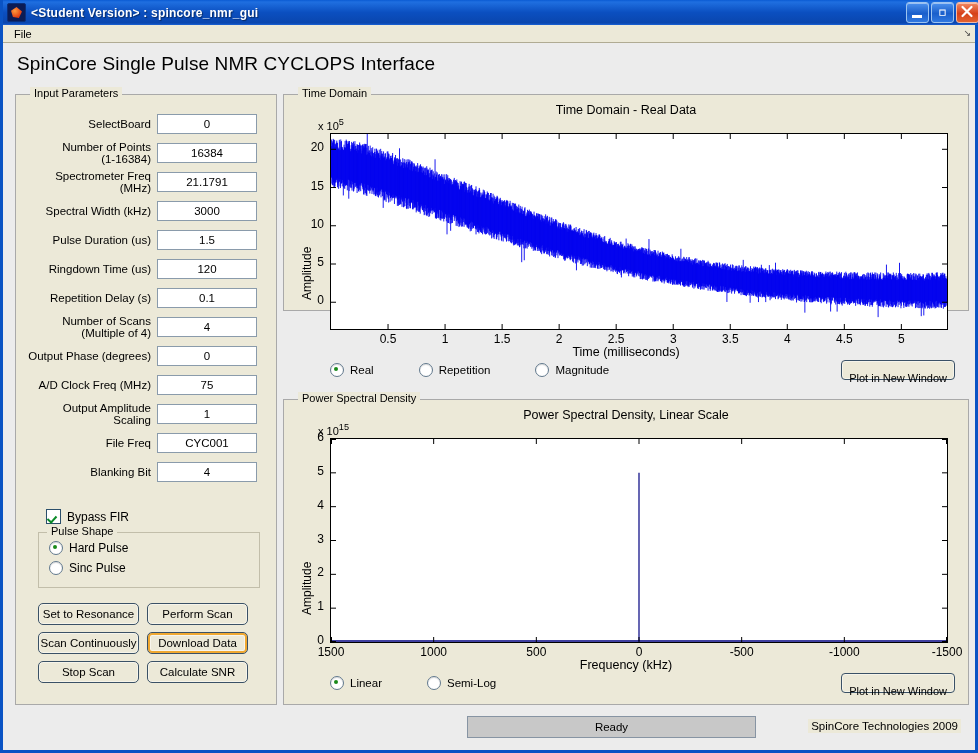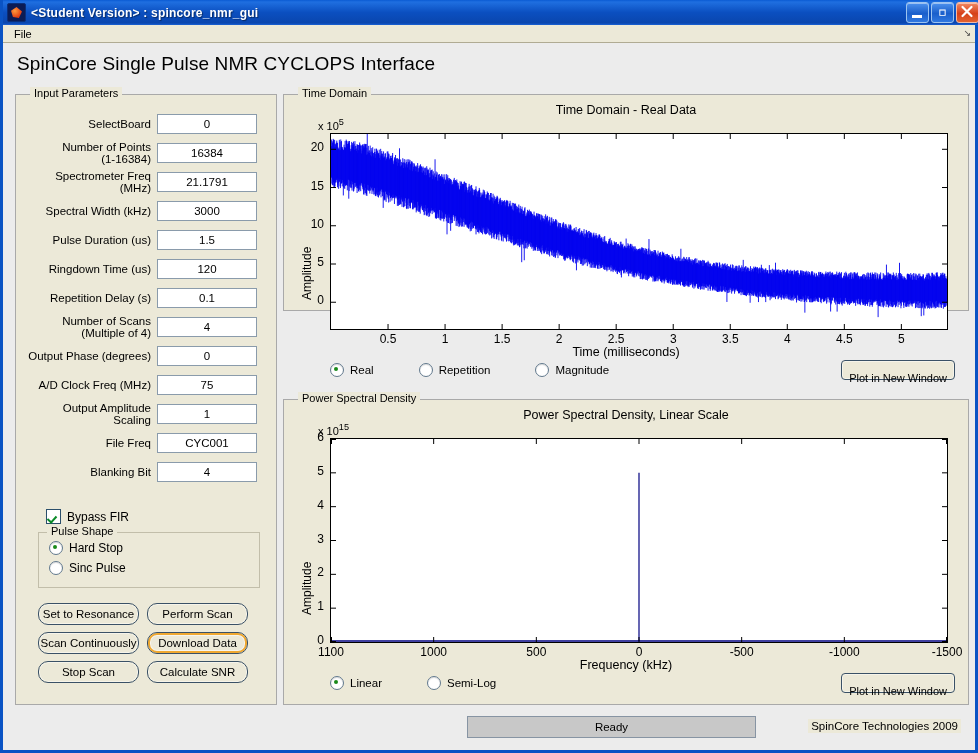--- a/index.html
+++ b/index.html
@@ -71,21 +71,21 @@
   .radio{display:flex;align-items:center;margin:6px 0 0 10px;font-size:12px;}
   .rd{width:12px;height:12px;border-radius:50%;border:1px solid #62798d;background:#fff;
     margin-right:6px;position:relative;flex:0 0 auto;
     box-shadow:inset 0 1px 1px rgba(0,0,0,.15);}
   .rd.on:after{content:"";position:absolute;left:3px;top:3px;width:4px;height:4px;
     border-radius:50%;background:#1a8a1a;}
 
   
   .btnrow{display:flex;gap:8px;margin:7px 0 0 22px;}
   .btn{width:101px;height:22px;background:#ece9d8;border:1px solid #3a5166;
-    border-radius:10px;font-size:11.5px;color:#000;text-align:center;line-height:20px;
+    border-radius:5px;font-size:11.5px;color:#000;text-align:center;line-height:20px;
     box-shadow:inset 0 0 0 1px #f6f4ea;box-sizing:border-box;}
   .btn.focus{border:1px solid #3a5166;
     box-shadow:0 0 0 2px #f0a830 inset, inset 0 0 0 3px #f7f5ec;}
 
   
   #tdpanel{left:280px;top:94px;width:686px;height:217px;}
   #psdpanel{left:280px;top:399px;width:686px;height:306px;}
   .axtitle{position:absolute;width:100%;text-align:center;font-size:12.5px;top:8px;}
   .expo{position:absolute;font-size:11px;}
   .ylab{position:absolute;font-size:12px;transform:rotate(-90deg);transform-origin:0 0;
@@ -204,21 +204,21 @@
 
     <div class="chkrow" style="position:absolute;top:414px;left:30px;margin:0;">
       <span class="chk on"></span>
       <span class="chklabel">Bypass FIR</span>
     </div>
 
     <div id="pulsegroup">
       <div class="ptitle">Pulse Shape</div>
       <div class="radio" style="margin-top:8px;">
         <span class="rd on"></span>
-        <span>Hard Stop</span>
+        <span>Hard Pulse</span>
       </div>
       <div class="radio">
         <span class="rd"></span>
         <span>Sinc Pulse</span>
       </div>
     </div>
 
     <div style="position:absolute;top:501px;left:0;width:100%;">
       <div class="btnrow">
         <div class="btn">Set to Resonance</div>
@@ -366,21 +366,21 @@
             <line x1="616" y1="67.66666666666669" x2="611" y2="67.66666666666669"></line>
             <line x1="0" y1="33.833333333333314" x2="5" y2="33.833333333333314"></line>
             <line x1="616" y1="33.833333333333314" x2="611" y2="33.833333333333314"></line>
             <line x1="0" y1="0.5" x2="5" y2="0.5"></line>
             <line x1="616" y1="0.5" x2="611" y2="0.5"></line>
           </g>
         </svg>
     </div>
 
     <div id="psd-xticks">
-        <div class="tick" style="left: 47px; top: 245px; transform: translateX(-50%);">1100</div>
+        <div class="tick" style="left: 47px; top: 245px; transform: translateX(-50%);">1500</div>
         <div class="tick" style="left: 149.667px; top: 245px; transform: translateX(-50%);">1000</div>
         <div class="tick" style="left: 252.333px; top: 245px; transform: translateX(-50%);">500</div>
         <div class="tick" style="left: 355px; top: 245px; transform: translateX(-50%);">0</div>
         <div class="tick" style="left: 457.667px; top: 245px; transform: translateX(-50%);">-500</div>
         <div class="tick" style="left: 560.333px; top: 245px; transform: translateX(-50%);">-1000</div>
         <div class="tick" style="left: 663px; top: 245px; transform: translateX(-50%);">-1500</div>
       </div>
     <div id="psd-yticks">
         <div class="tick" style="left: 10px; top: 233px; text-align: right; width: 30px;">0</div>
         <div class="tick" style="left: 10px; top: 199.167px; text-align: right; width: 30px;">1</div>

